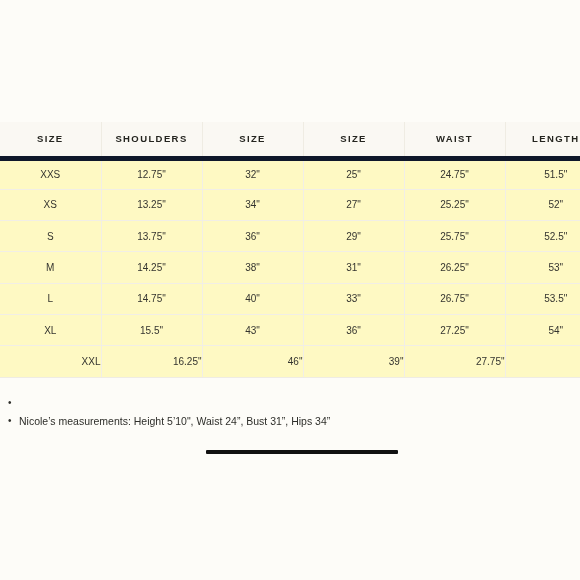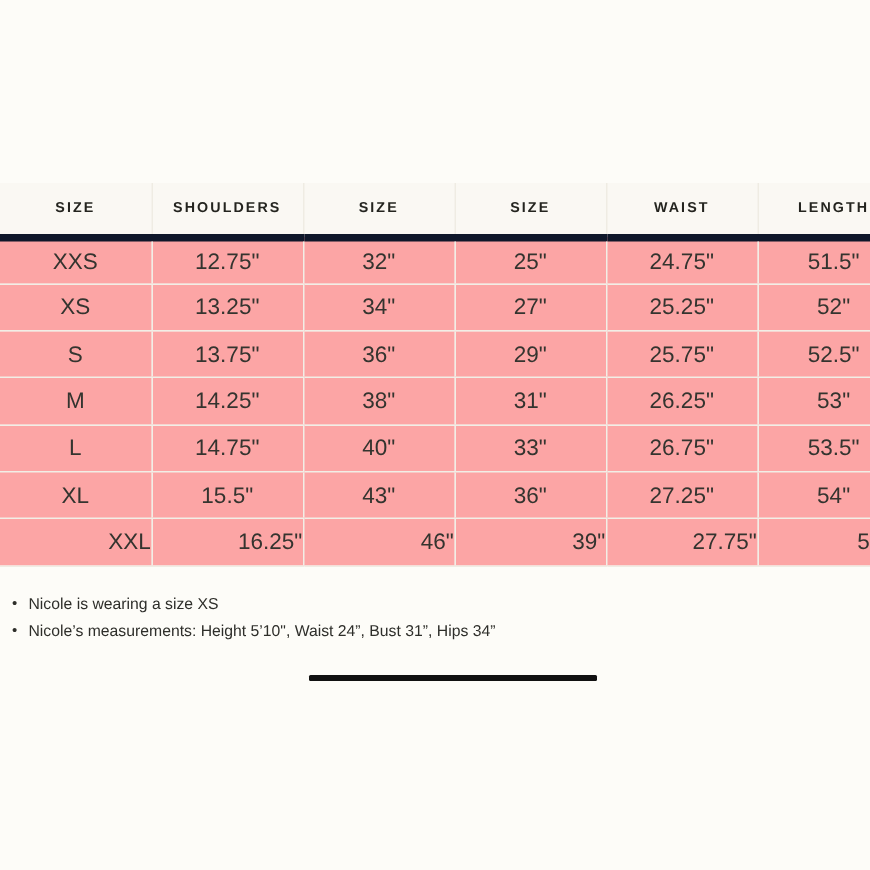--- a/index.html
+++ b/index.html
@@ -43,22 +43,22 @@
     text-align: center;
     height: 36px;
     vertical-align: middle;
     border-bottom: 5px solid #0f172a;
     white-space: nowrap;
   }
 
   table.size-chart thead th + th { border-left: 1px solid #efece3; }
 
   table.size-chart tbody td {
-    background: #fca5a5;
-    font-size: 15px;
+    background: #fef9c3;
+    font-size: 10px;
     font-weight: 400;
     color: #34342f;
     text-align: center;
     height: 31.3px;
     vertical-align: middle;
     border-bottom: 1px solid #f1eee6;
     white-space: nowrap;
   }
 
   table.size-chart tbody td + td { border-left: 1px solid #f1eee6; }
@@ -181,21 +181,20 @@
         <td>27.75"</td>
         <td>54.5"</td>
       </tr>
     </tbody>
   </table>
 </div>
 
 <div class="notes">
   <div class="note-item">
     <span class="note-bullet">•</span>
-    <span>Nicole is wearing a size XS</span>
   </div>
   <div class="note-item">
     <span class="note-bullet">•</span>
     <span>Nicole’s measurements: Height 5’10", Waist 24”, Bust 31”, Hips 34”</span>
   </div>
 </div>
 
 <div class="scroll-bar"></div>
 
 </body></html>

